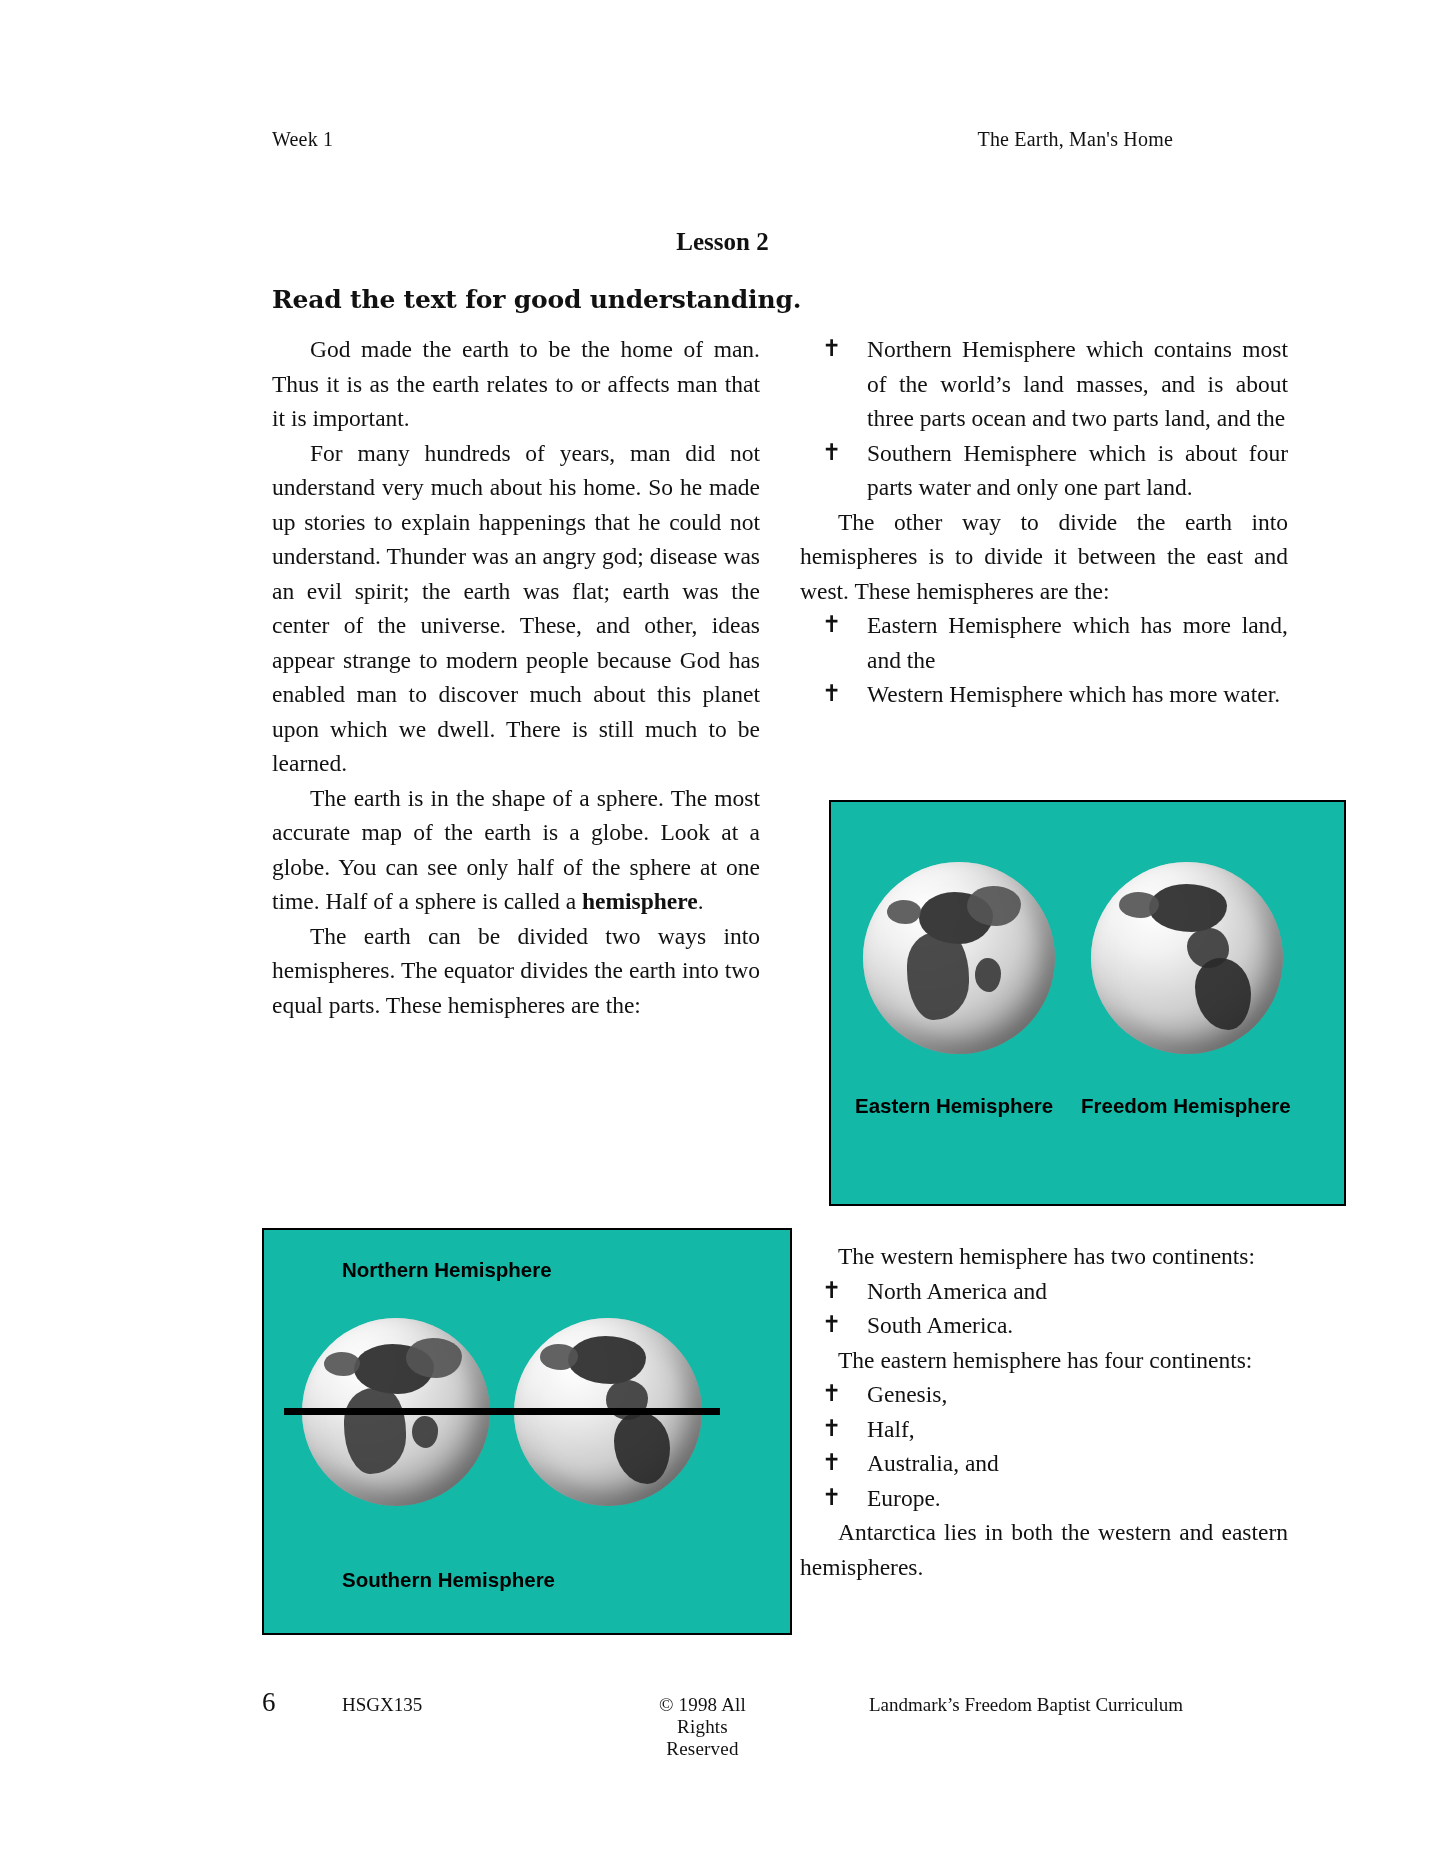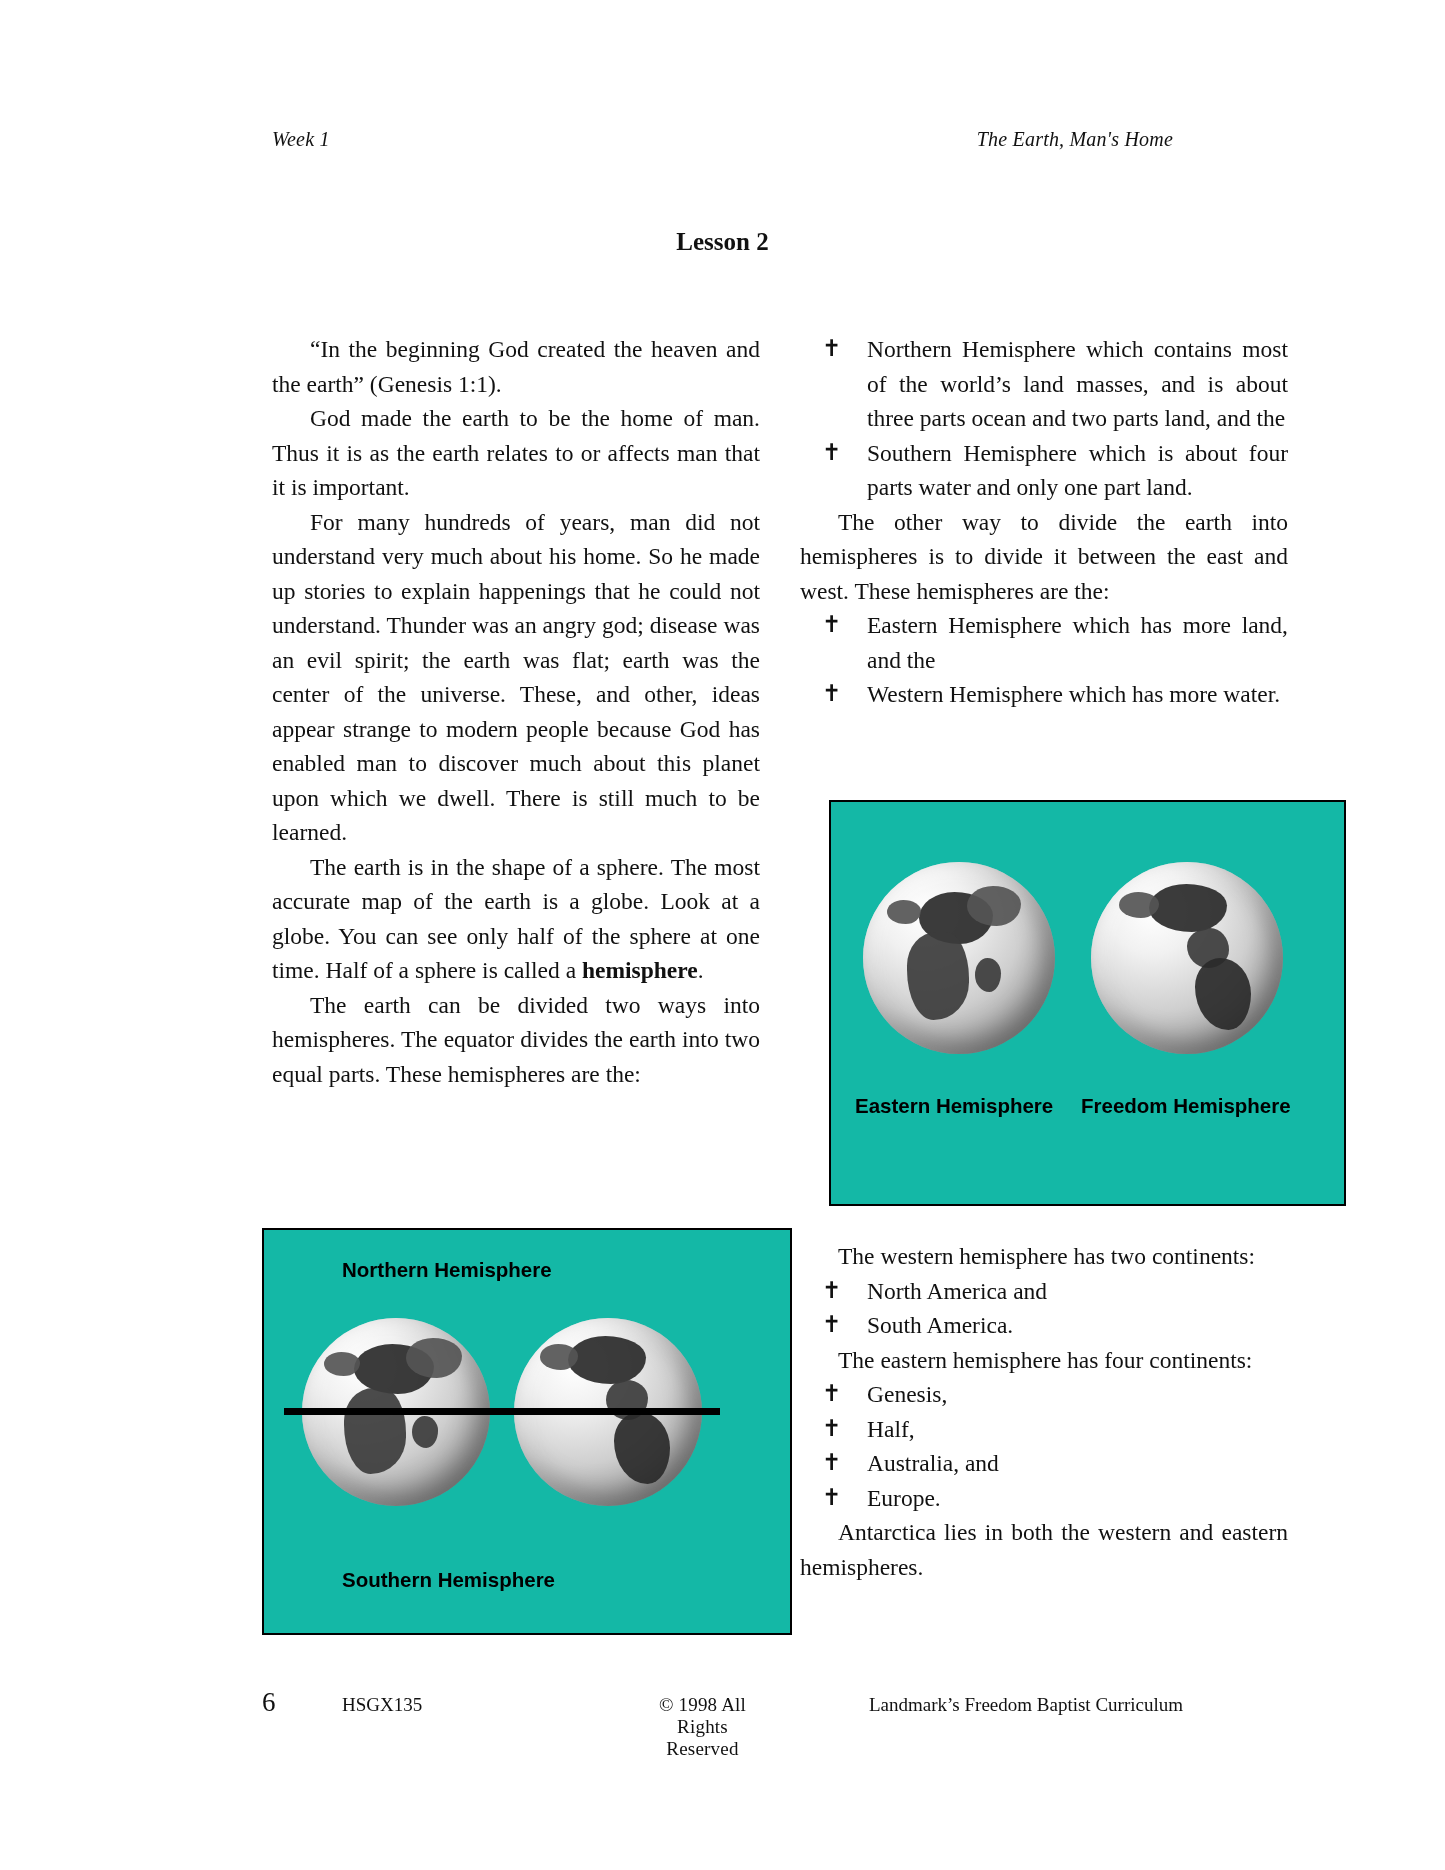--- a/index.html
+++ b/index.html
@@ -22,21 +22,20 @@
     height: 1870px;
   }
   
   .runhead {
     position: absolute;
     top: 128px;
     left: 272px;
     right: 272px;
     display: flex;
     justify-content: space-between;
-    font-style: italic;
     font-size: 20px;
     letter-spacing: 0.2px;
   }
   
   .lesson-title {
     position: absolute;
     top: 228px;
     left: 0; right: 0;
     text-align: center;
     font-weight: bold;
@@ -177,23 +176,23 @@
 
 <div class="page">
 
   <div class="runhead">
     <span>Week 1</span>
     <span>The Earth, Man's Home</span>
   </div>
 
   <div class="lesson-title">Lesson 2</div>
 
+  <div class="section-head">Read the text for good understanding.</div>
 
   <div class="col col-left">
-    <p class="para">“In the beginning God created the heaven and the earth” (Genesis 1:1).</p>
     <p class="para">God made the earth to be the home of man. Thus it is as the earth relates to or affects man that it is important.</p>
     <p class="para">For many hundreds of years, man did not understand very much about his home. So he made up stories to explain happenings that he could not understand. Thunder was an angry god; disease was an evil spirit; the earth was flat; earth was the center of the universe. These, and other, ideas appear strange to modern people because God has enabled man to discover much about this planet upon which we dwell. There is still much to be learned.</p>
     <p class="para"><span>The earth is in the shape of a sphere. The most accurate map of the earth is a globe.  Look at a globe.  You can see only half of the sphere at one time.  Half of a sphere is called a </span><b class="inline-bold">hemisphere</b><span>.</span></p>
     <p class="para">The earth can be divided two ways into hemispheres. The equator divides the earth into two equal parts.  These hemispheres are the:</p>
   </div>
 
   <div class="col col-right">
     <ul class="bullets">
       <li>
         <span class="cross">✝</span>

